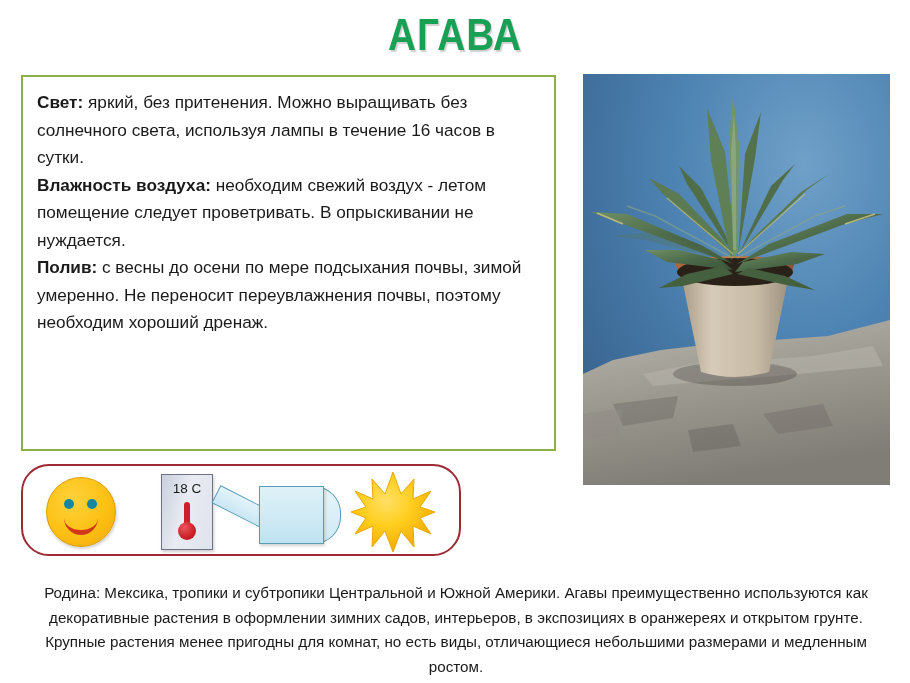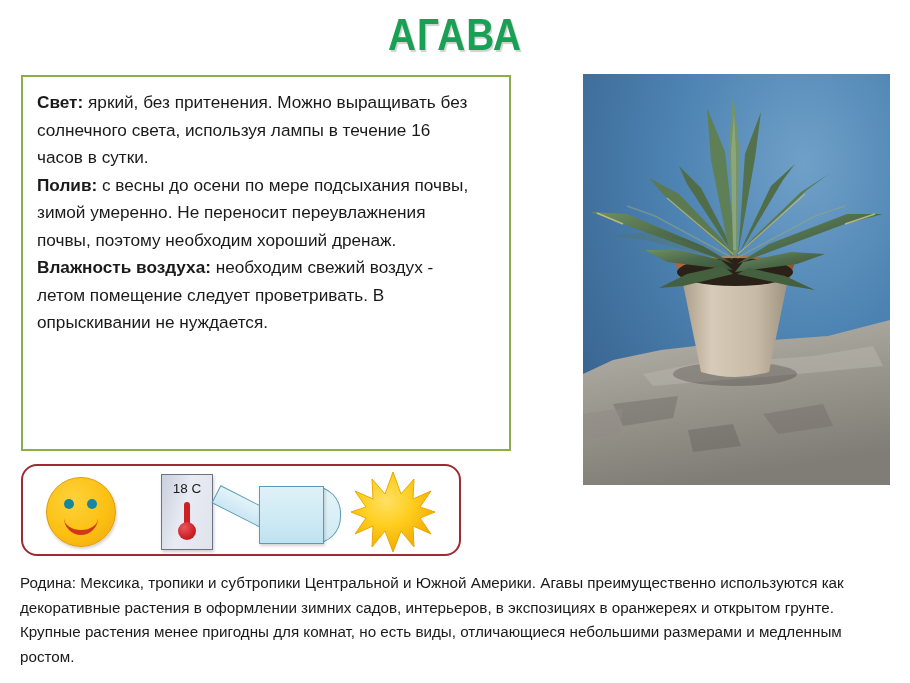--- a/index.html
+++ b/index.html
@@ -32,21 +32,21 @@
     transform: scaleX(0.88);
     transform-origin: center top;
     line-height: 1.05;
   }
 
   
   .care-box {
     position: absolute;
     left: 21px;
     top: 75px;
-    width: 490px;
+    width: 535px;
     height: 376px;
     border: 2px solid #8EAE4B;
     box-sizing: border-box;
     background: #ffffff;
     padding: 12px 30px 8px 14px;
   }
   .care-line {
     font-size: 17.2px;
     line-height: 27.5px;
     color: #1a1a1a;
@@ -57,21 +57,21 @@
   }
 
   
   .icon-strip {
     position: absolute;
     left: 21px;
     top: 464px;
     width: 440px;
     height: 92px;
     border: 2.5px solid #9E2A33;
-    border-radius: 16px;
+    border-radius: 28px;
     box-sizing: border-box;
     background: #ffffff;
   }
 
   
   .smiley {
     position: absolute;
     left: 23px;
     top: 11px;
     width: 68px;
@@ -195,43 +195,43 @@
   
   .bottom-text {
     position: absolute;
     left: 14px;
     top: 565px;
     width: 884px;
     font-size: 15.2px;
     line-height: 24.5px;
     color: #1a1a1a;
   }
-  .bottom-text p { margin: 6px; }
+  .bottom-text p { margin: 16px; text-align: center; }
 
   
   .photo {
     position: absolute;
     left: 583px;
     top: 74px;
     width: 307px;
     height: 411px;
     overflow: hidden;
     background: #4a7fb0;
   }
   .photo svg { display: block; }
 </style>
 </head>
 <body>
 
 <div class="slide-title">АГАВА</div>
 
 <div class="care-box">
   <p class="care-line"><b>Свет:</b><span> яркий, без притенения. Можно выращивать без солнечного света, используя лампы в течение 16 часов в сутки.</span></p>
+  <p class="care-line"><b>Влажность воздуха:</b><span> необходим свежий воздух - летом помещение следует проветривать. В опрыскивании не нуждается.</span></p>
   <p class="care-line"><b>Полив:</b><span> с весны до осени по мере подсыхания почвы, зимой умеренно. Не переносит переувлажнения почвы, поэтому необходим хороший дренаж.</span></p>
-  <p class="care-line"><b>Влажность воздуха:</b><span> необходим свежий воздух - летом помещение следует проветривать. В опрыскивании не нуждается.</span></p>
 </div>
 
 <div class="icon-strip">
 
   <div class="smiley">
     <span class="eye left"></span>
     <span class="eye right"></span>
     <span class="mouth"></span>
   </div>
 

